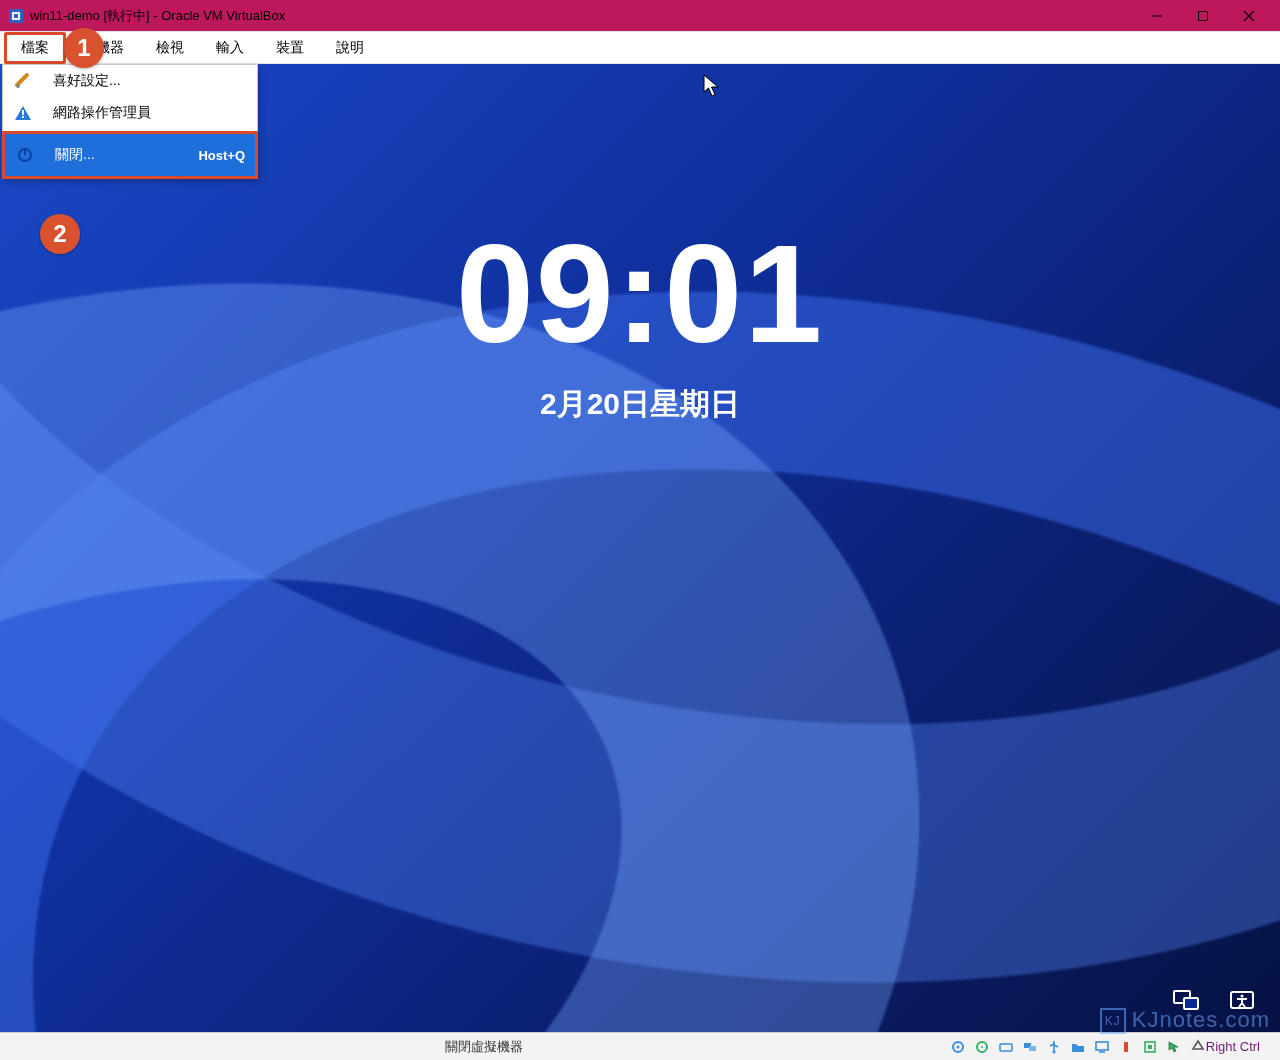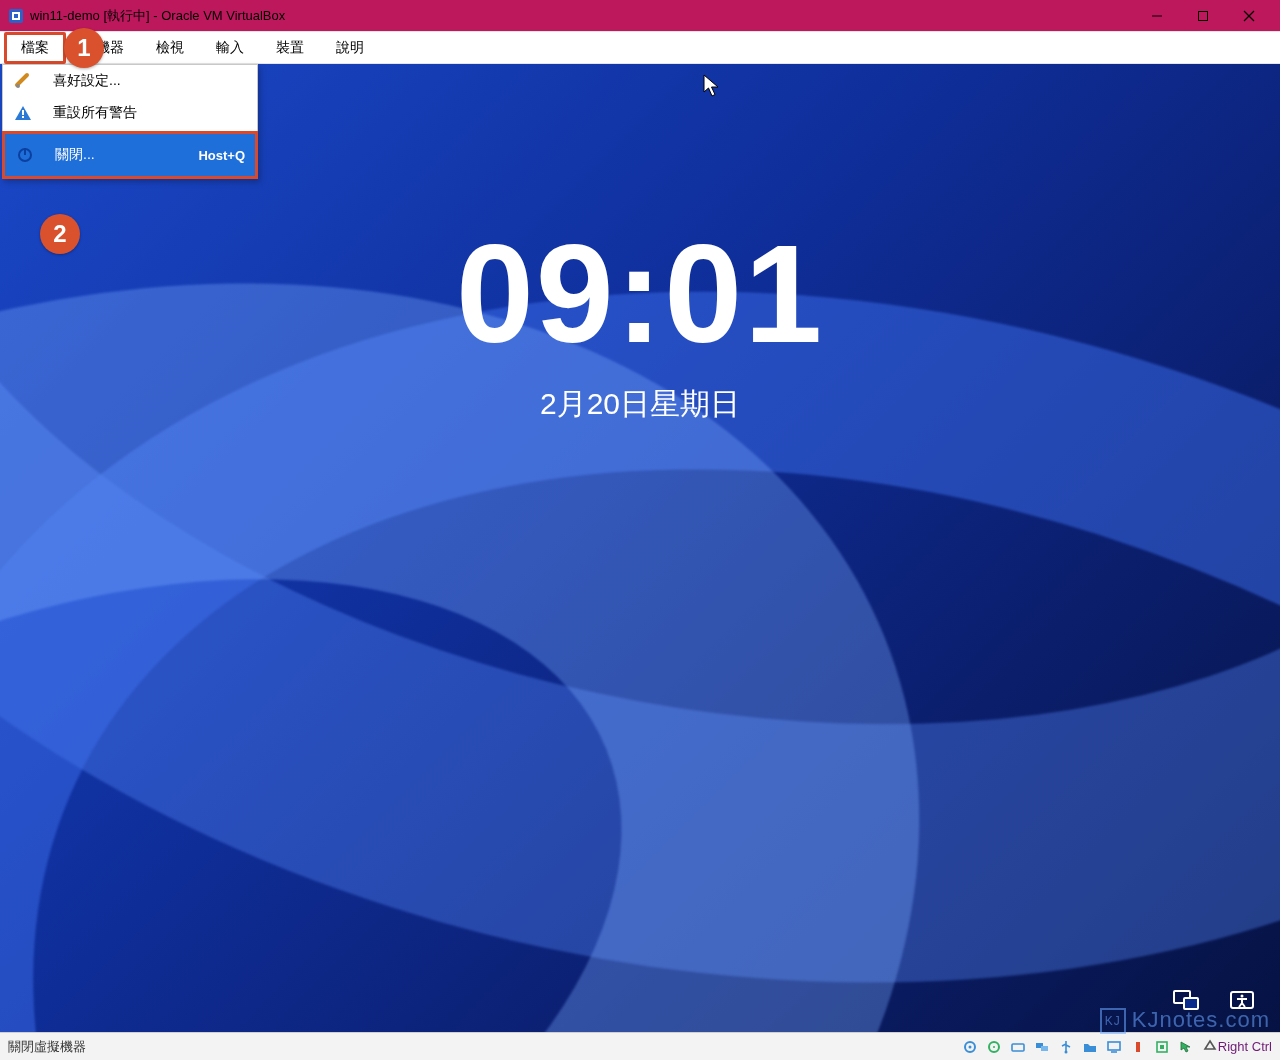--- a/index.html
+++ b/index.html
@@ -37,29 +37,29 @@
 .guest { position:absolute; left:0; top:64px; right:0; bottom:28px; overflow:hidden; }
 .wallpaper { position:absolute; inset:0; background:linear-gradient(135deg,#1b49c9 0%,#0f2f9c 40%,#0b1f6f 70%,#061243 100%); }
 
 .curve { position:absolute; border-radius:50%; filter:blur(1px); }
 .c1 { width:1800px; height:1300px; left:-850px; top:260px; box-shadow:inset 0 0 0 300px rgba(120,170,255,.35); transform:rotate(-22deg); }
 .c2 { width:2200px; height:1500px; left:-400px; top:-600px; box-shadow:inset 0 0 0 260px rgba(90,140,255,.35); transform:rotate(12deg); }
 .c3 { width:2400px; height:1700px; left:-200px; top:300px; box-shadow:inset 0 0 0 180px rgba(60,110,235,.5); transform:rotate(25deg); }
 
 .clock { position:absolute; left:0; right:0; top:160px; text-align:center; color:#fff; font-family:"Segoe UI Light","Segoe UI",sans-serif; }
 .clock .time { font-size:140px; font-weight:600; letter-spacing:2px; line-height:1; }
-.clock .date { font-size:30px; margin-top:20px; font-weight:400; }
+.clock .date { font-size:30px; margin-top:20px; font-weight:700; }
 
 .cursor { position:absolute; left:703px; top:10px; z-index:20; }
 
 .bottom-icons { position:absolute; right:24px; bottom:20px; display:flex; gap:28px; align-items:center; }
 .bottom-icons .bi { width:28px; height:24px; color:#fff; display:flex; align-items:center; justify-content:center; }
 
 
-.statusbar { position:absolute; left:0; right:0; bottom:0; height:28px; background:#f3f3f3; border-top:1px solid #d0d0d0; display:flex; align-items:center; font-size:13px; color:#333; padding:0 8px; }
+.statusbar { position:absolute; left:0; right:0; bottom:0; height:28px; background:#f3f3f3; border-top:1px solid #d0d0d0; display:flex; align-items:center; font-size:13px; color:#333; padding:0 20px;text-align:center; }
 .statusbar .left { flex:1; }
 .statusbar .tray { display:flex; align-items:center; gap:4px; }
 .statusbar .tray .ti { width:20px; height:18px; display:flex; align-items:center; justify-content:center; font-size:13px; }
 .statusbar .hostkey { color:#701a75; }
 
 
 .wm { position:absolute; right:10px; bottom:26px; color:#6aa6ff; font-family:"Courier New",monospace; font-size:22px; opacity:.55; letter-spacing:1px; z-index:10; pointer-events:none; }
 .wm .sq { display:inline-block; width:26px; height:26px; border:2px solid #6aa6ff; margin-right:6px; vertical-align:middle; position:relative; }
 .wm .sq::after { content:"KJ"; position:absolute; inset:0; display:flex; align-items:center; justify-content:center; font-size:12px; }
 </style>
@@ -151,21 +151,21 @@
     <span class="txt">喜好設定...</span>
   </div>
   <div class="row">
     <span class="ic">
       <svg width="18" height="18" viewBox="0 0 18 18">
           <path d="M9 2 L17 16 L1 16 Z" fill="#2a79d6"></path>
           <rect x="8" y="6" width="2" height="5" fill="#fff"></rect>
           <rect x="8" y="12" width="2" height="2" fill="#fff"></rect>
         </svg>
     </span>
-    <span class="txt">重設所有警告</span>
+    <span class="txt">網路操作管理員</span>
   </div>
   <div class="sep"></div>
   <div class="row sel">
     <span class="ic">
       <svg width="18" height="18" viewBox="0 0 18 18">
           <circle cx="9" cy="9" r="6" fill="none" stroke="#0b3fa0" stroke-width="2"></circle>
           <line x1="9" y1="2" x2="9" y2="9" stroke="#0b3fa0" stroke-width="2"></line>
         </svg>
     </span>
     <span class="txt">關閉...</span>

